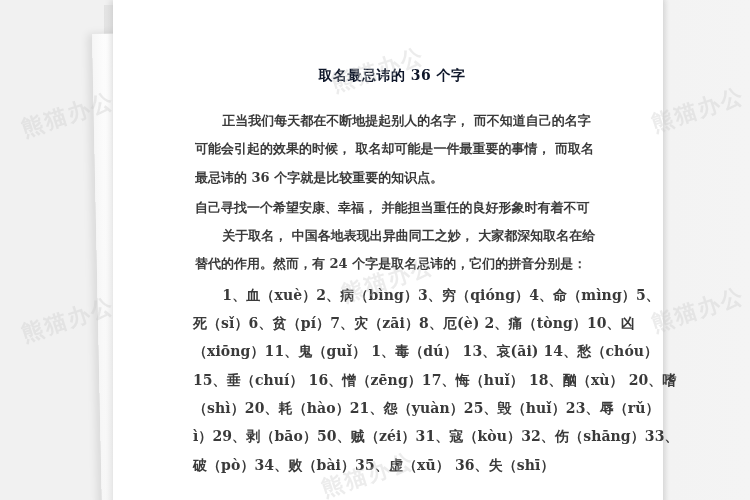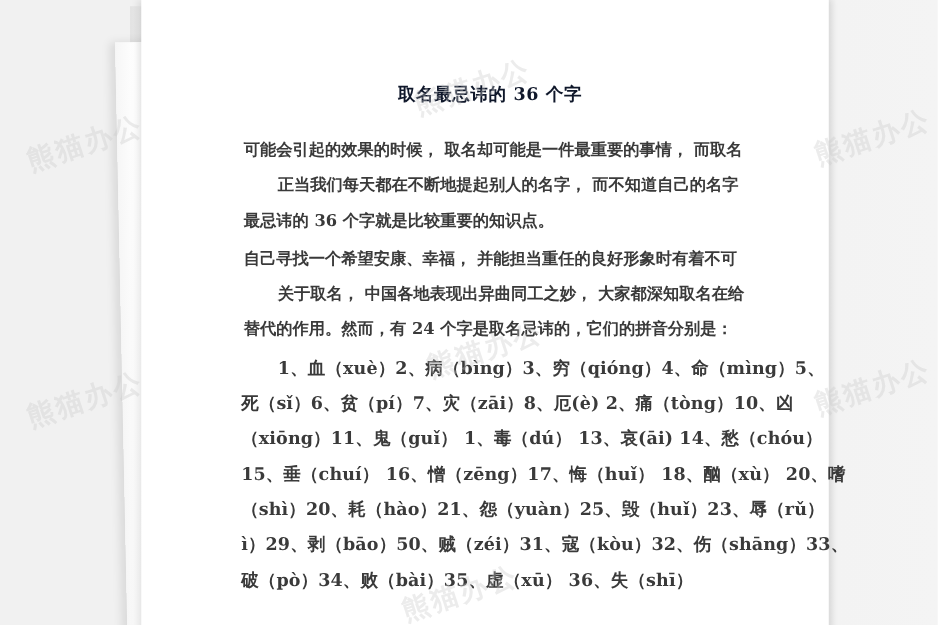--- a/index.html
+++ b/index.html
@@ -54,22 +54,22 @@
 
 <div class="bg-right"></div>
 <div class="page-mid"></div>
 <div class="page-back"></div>
 
 <div class="page">
   <div class="title">取名最忌讳的 36 个字</div>
 
   <div class="body-text">
     <div class="para">
+      <span class="line" style="text-indent:2.1em">正当我们每天都在不断地提起别人的名字， 而不知道自己的名字</span>
       <span class="line" style="margin-left:-2.1em">可能会引起的效果的时候， 取名却可能是一件最重要的事情， 而取名</span>
-      <span class="line" style="text-indent:2.1em">正当我们每天都在不断地提起别人的名字， 而不知道自己的名字</span>
       <span class="line" style="margin-left:-2.1em">最忌讳的 36 个字就是比较重要的知识点。</span>
     </div>
     <div class="para">
       <span class="line" style="margin-left:-2.1em">自己寻找一个希望安康、幸福， 并能担当重任的良好形象时有着不可</span>
       <span class="line">关于取名， 中国各地表现出异曲同工之妙， 大家都深知取名在给</span>
       <span class="line" style="margin-left:-2.1em">替代的作用。然而，有 24 个字是取名忌讳的，它们的拼音分别是：</span>
     </div>
     <div class="para list">
       <span class="line">1、血（xuè）2、病（bìng）3、穷（qióng）4、命（mìng）5、</span>
       <span class="line" style="margin-left:-2.1em">死（sǐ）6、贫（pí）7、灾（zāi）8、厄(è) 2、痛（tòng）10、凶</span>

